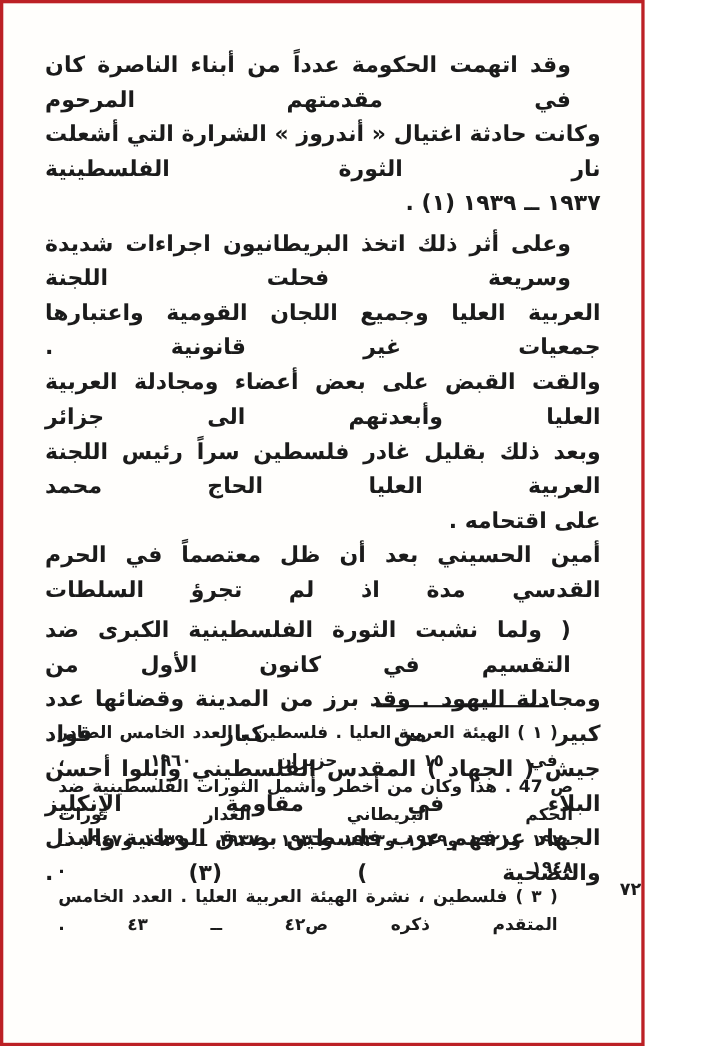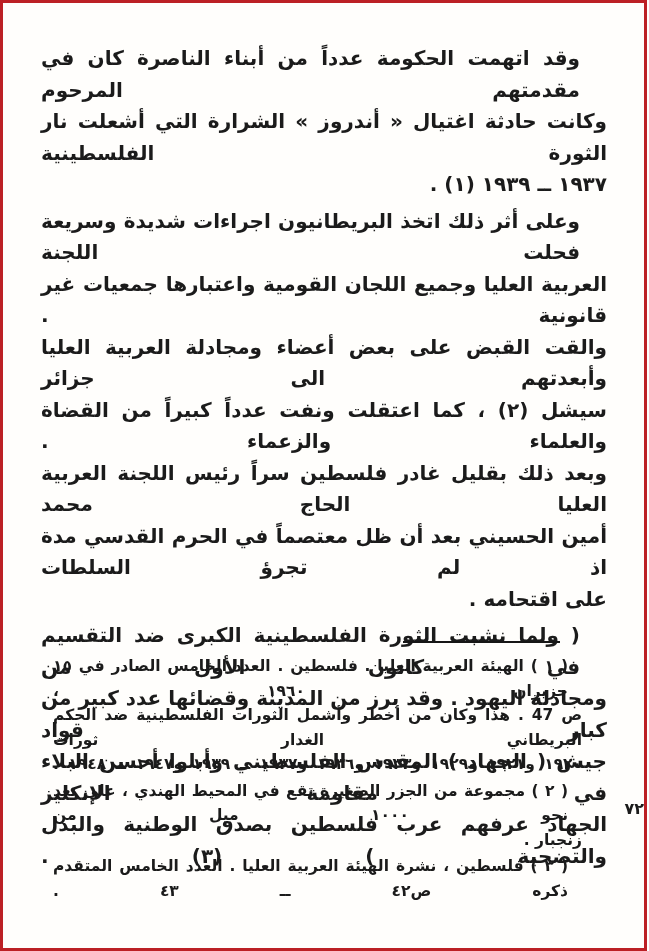--- a/index.html
+++ b/index.html
@@ -6,21 +6,21 @@
     margin: 0;
     padding: 0;
   }
   body {
     width: 649px;
     height: 951px;
     background: #ffffff;
   }
   .page {
     position: relative;
-    width: 647px;
+    width: 586px;
     height: 951px;
     box-sizing: border-box;
     border: 3px solid #bc2025; 
     background: #fffefc;
     color: #1b1b1b;
     font-family: "DejaVu Sans", "Liberation Sans", sans-serif;
     overflow: hidden;
   }
   .main-text {
     position: absolute;
@@ -88,45 +88,40 @@
   <div class="main-text">
       <div class="para">
         <div class="line first">وقد اتهمت الحكومة عدداً من أبناء الناصرة كان في مقدمتهم المرحوم</div>
         <div class="line">وكانت حادثة اغتيال « أندروز » الشرارة التي أشعلت نار الثورة الفلسطينية</div>
         <div class="line end">١٩٣٧ ــ ١٩٣٩ (١) .</div>
       </div>
       <div class="para">
         <div class="line first">وعلى أثر ذلك اتخذ البريطانيون اجراءات شديدة وسريعة فحلت اللجنة</div>
         <div class="line">العربية العليا وجميع اللجان القومية واعتبارها جمعيات غير قانونية .</div>
         <div class="line">والقت القبض على بعض أعضاء ومجادلة العربية العليا وأبعدتهم الى جزائر</div>
-        <div class="line">سيشل (٢) ، كما اعتقلت ونفت عدداً كبيراً من القضاة والعلماء والزعماء .</div>
         <div class="line">وبعد ذلك بقليل غادر فلسطين سراً رئيس اللجنة العربية العليا الحاج محمد</div>
+        <div class="line end">على اقتحامه .</div>
         <div class="line">أمين الحسيني بعد أن ظل معتصماً في الحرم القدسي مدة اذ لم تجرؤ السلطات</div>
-        <div class="line end">على اقتحامه .</div>
       </div>
       <div class="para">
         <div class="line first">( ولما نشبت الثورة الفلسطينية الكبرى ضد التقسيم في كانون الأول من</div>
         <div class="line">ومجادلة اليهود . وقد برز من المدينة وقضائها عدد كبير من كبار قواد</div>
         <div class="line">جيش ( الجهاد ) المقدس الفلسطيني وأبلوا أحسن البلاء في مقاومة الإنكليز</div>
         <div class="line">الجهاد عرفهم عرب فلسطين بصدق الوطنية والبذل والتضحية ) (٣) .</div>
       </div>
     </div>
 
   <div class="fn-sep" style="background: rgb(22, 22, 22);"></div>
 
   <div class="footnotes">
       <div class="para">
         <div class="line first">( ١ ) الهيئة العربية العليا . فلسطين . العدد الخامس الصادر في ١٥ حزيران ١٩٦٠ ،</div>
         <div class="line">ص 47 . هذا وكان من أخطر وأشمل الثورات الفلسطينية ضد الحكم البريطاني الغدار ثورات</div>
         <div class="line">١٩٢٠ و١٩٢١ و١٩٢٩ و١٩٣٣ و١٩٣٦ و١٩٣٧ ــ ١٩٣٩ و١٩٤٧ ــ ١٩٤٨ .</div>
       </div>
       <div class="para">
-        <div class="line first">( ٢ ) مجموعة من الجزر الصغيرة تقع في المحيط الهندي ، على بعد نحو ١٠٠٠ ميل من</div>
-        <div class="line end">زنجبار .</div>
-      </div>
-      <div class="para">
         <div class="line first">( ٣ ) فلسطين ، نشرة الهيئة العربية العليا . العدد الخامس المتقدم ذكره ص٤٢ ــ ٤٣ .</div>
       </div>
     </div>
 
   <div class="page-number">٧٢</div>
 
 </div>
 
 </body></html>

